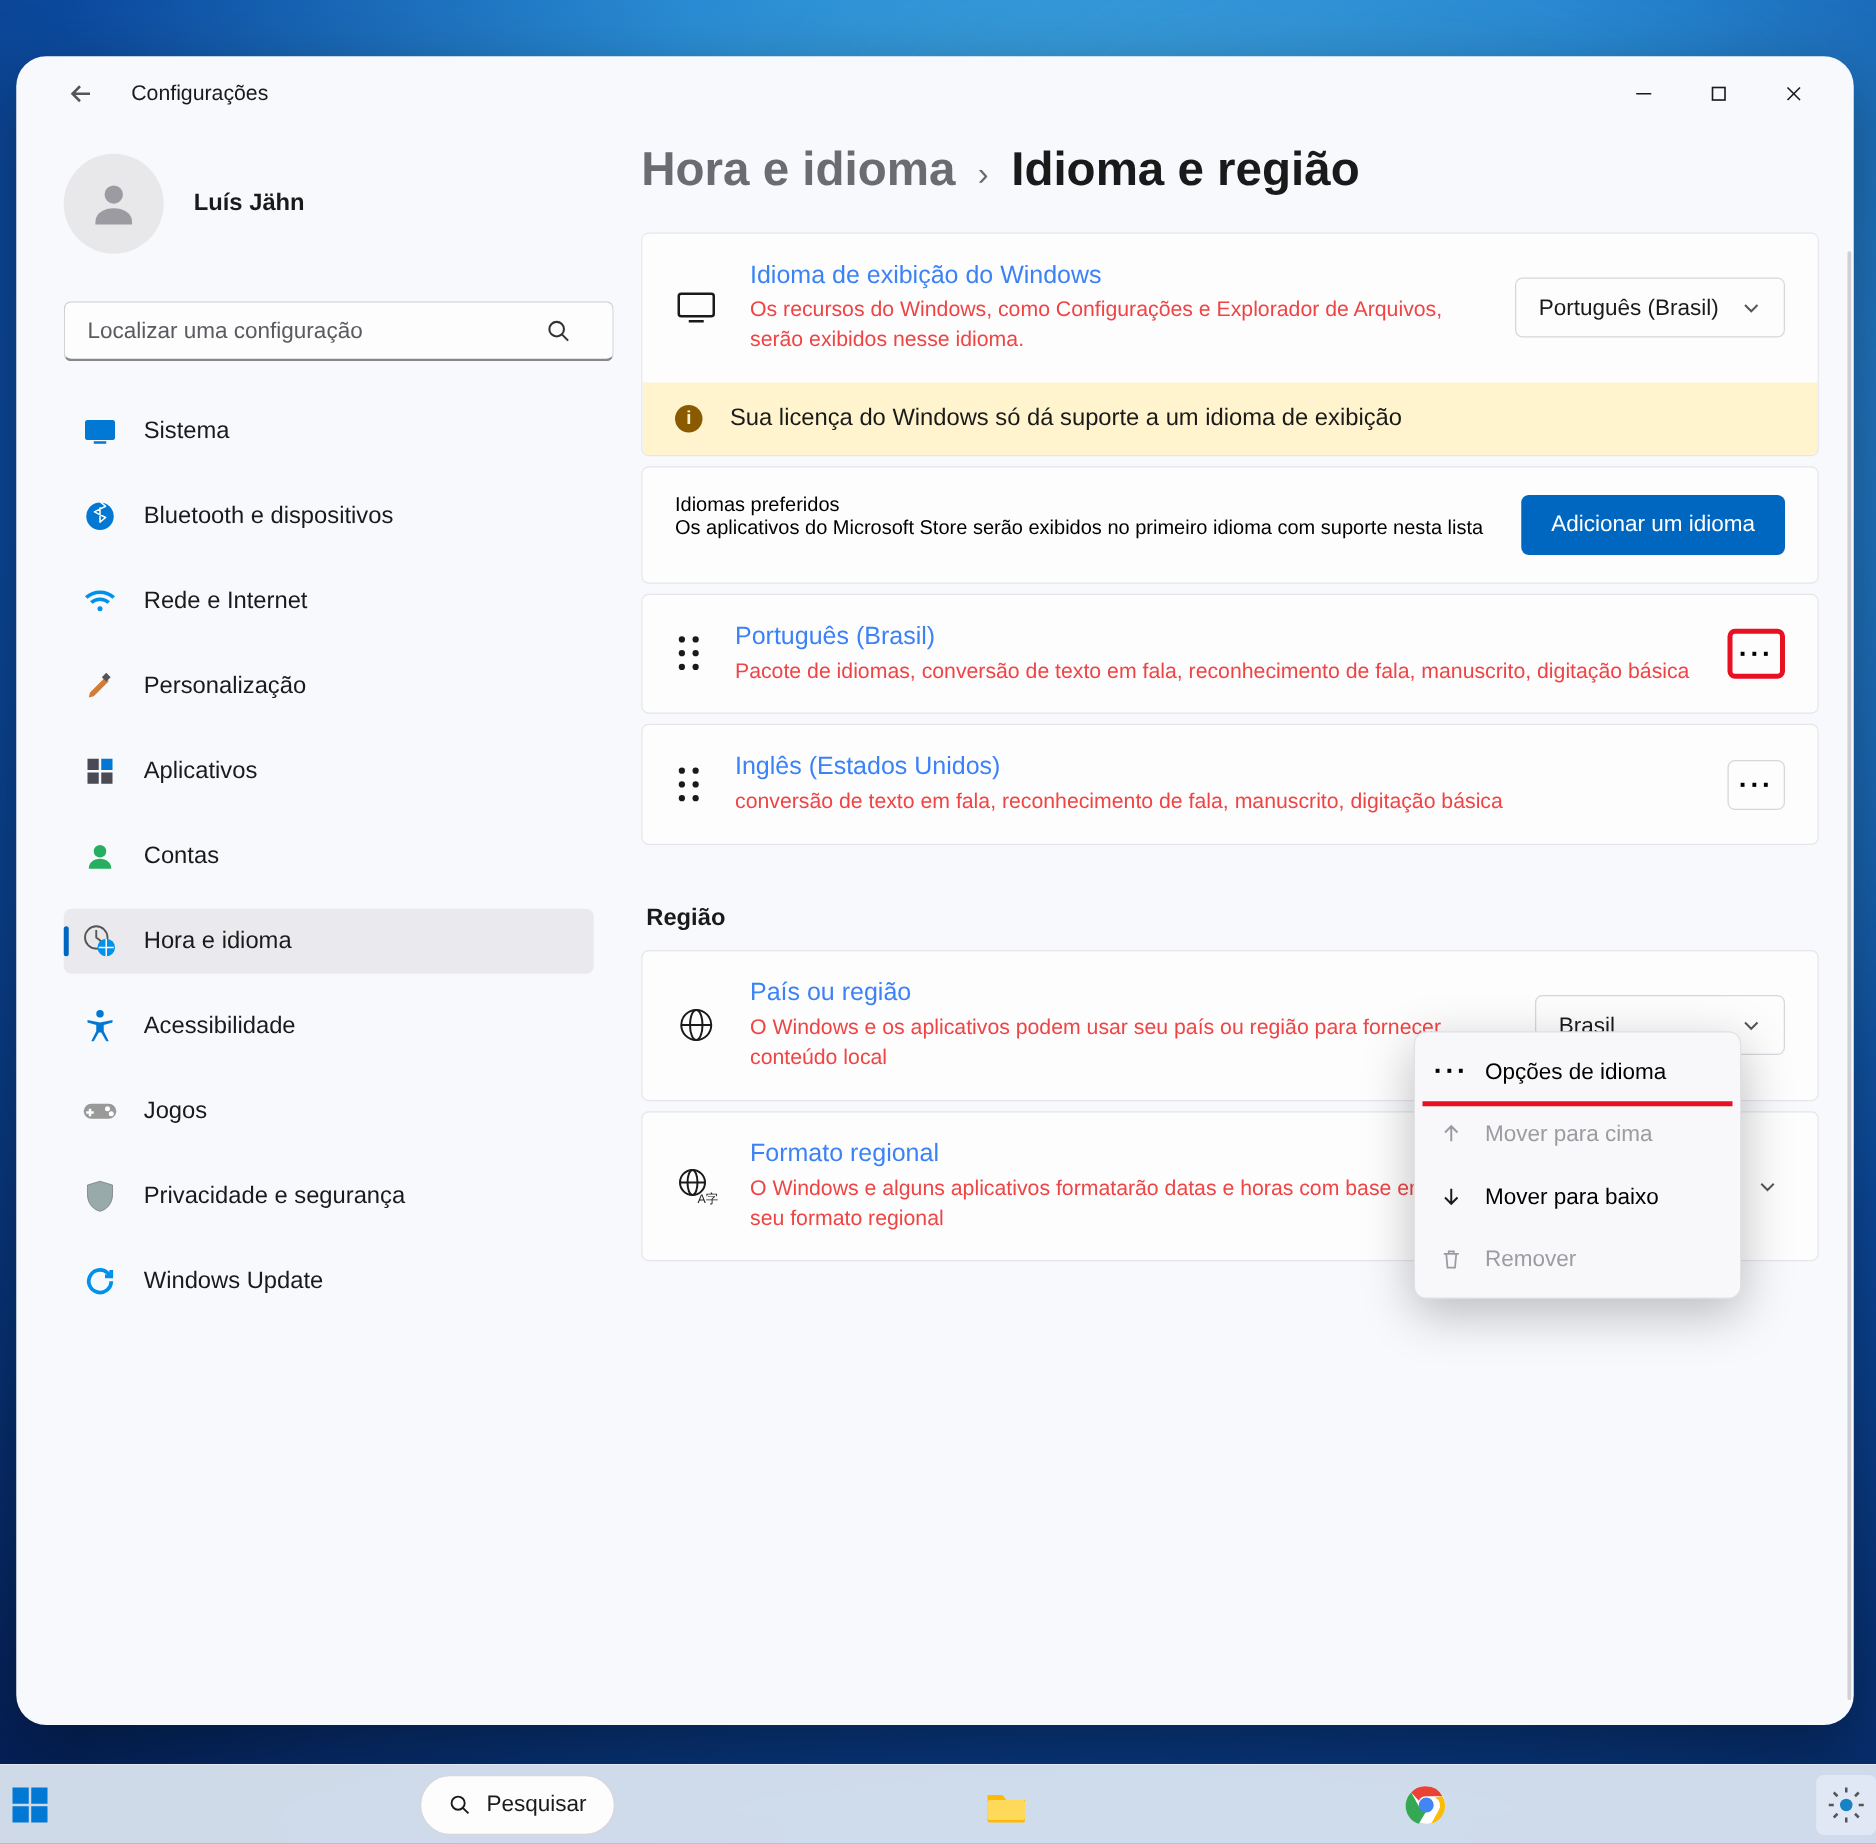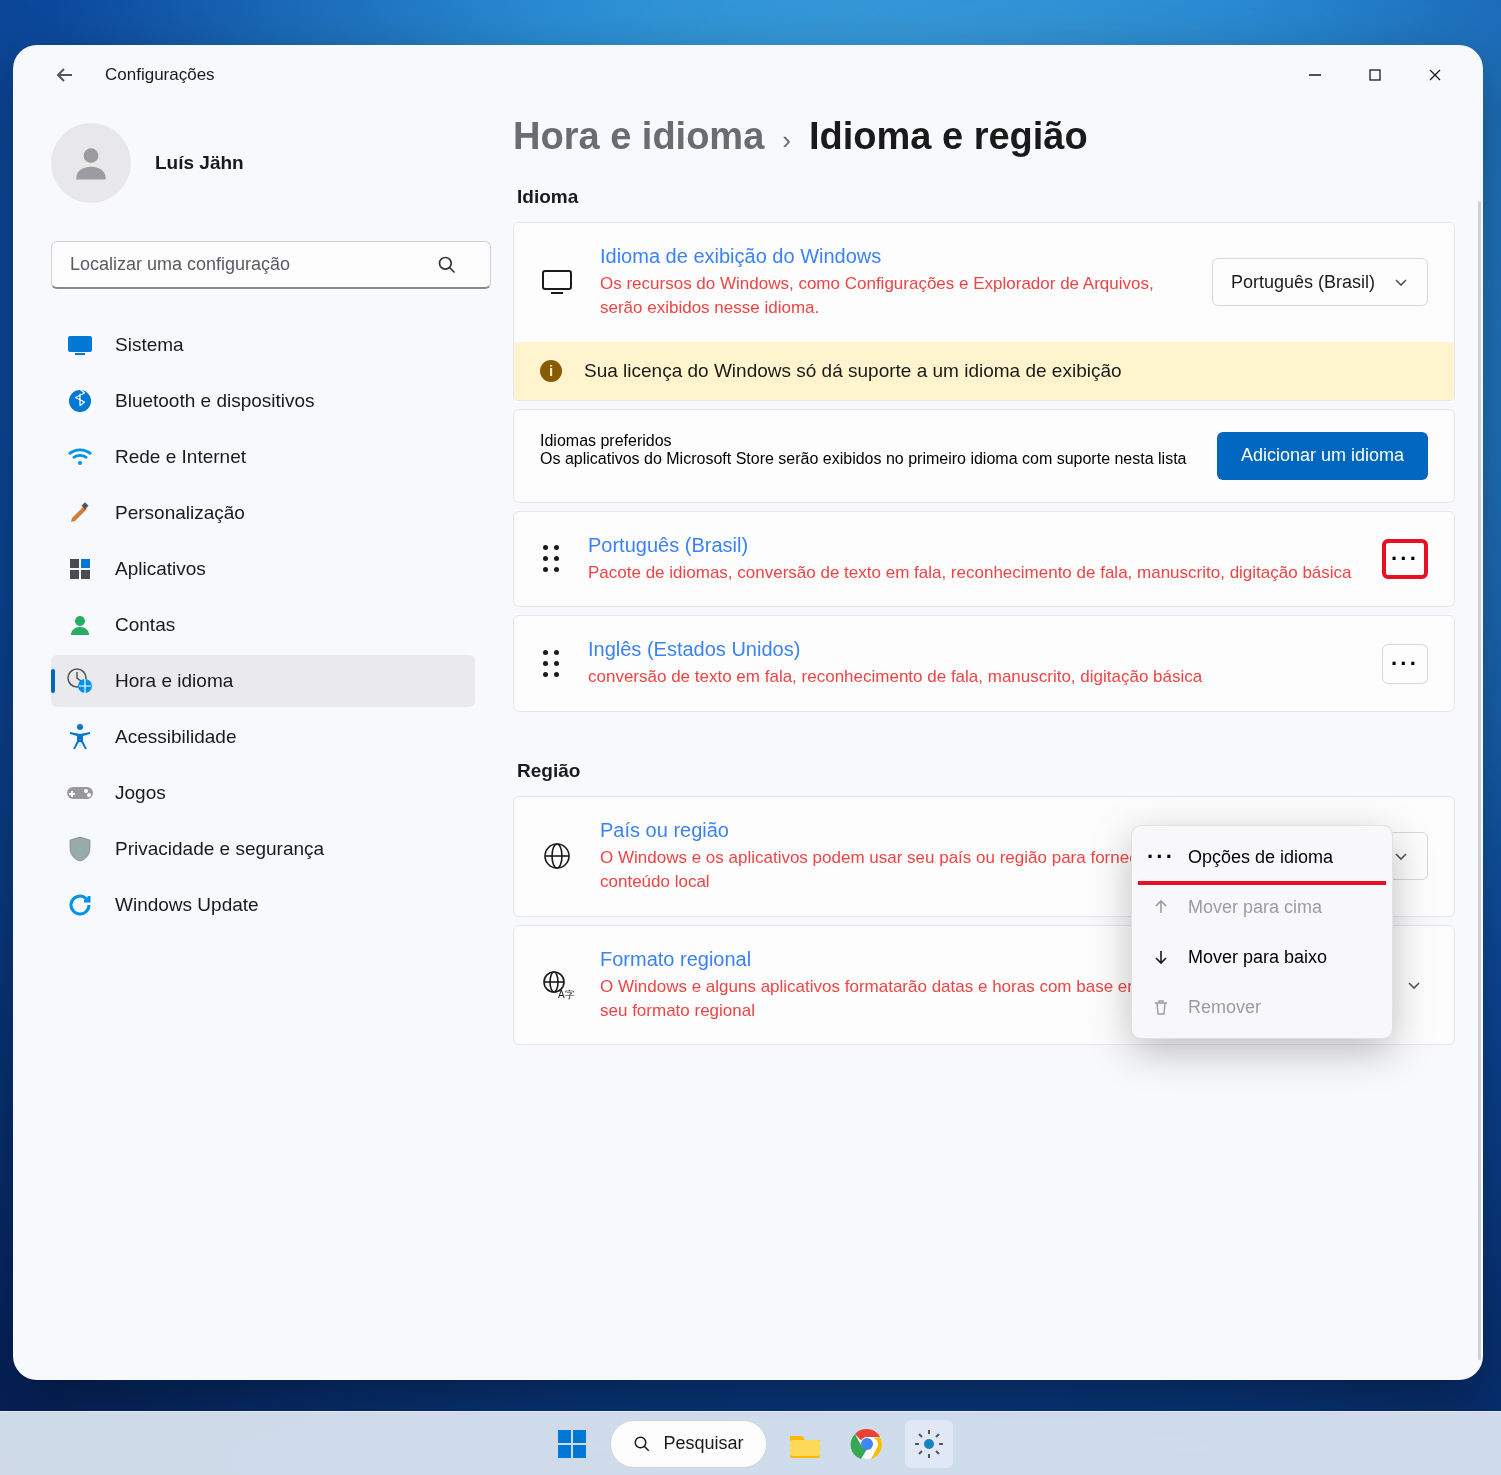--- a/index.html
+++ b/index.html
@@ -58,21 +58,21 @@
   .searchbox input {
     width: 440px; height:48px;
     border:1px solid #d0d0d5; border-bottom:2px solid #888;
     border-radius:6px; background:#fdfdfe;
     padding: 0 50px 0 18px; font-size:18px; color:#333;
     outline:none;
   }
   .searchbox input::placeholder { color:#5a5a60; }
   .searchbox .sicon { position:absolute; right:18px; top:14px; width:20px; height:20px; color:#333; }
 
-  .nav { display:flex; flex-direction:column; gap:4px; }
+  .nav { display:flex; flex-direction:column; gap:16px; }
   .nav-item {
     display:flex; align-items:center; gap:22px;
     height:52px; padding:0 16px; border-radius:6px;
     font-size:19px; color:#1a1a1a; cursor:pointer;
     position:relative;
   }
   .nav-item.active { background:#eaeaee; }
   .nav-item.active::before {
     content:""; position:absolute; left:0; top:14px; bottom:14px; width:4px;
     background:#0067c0; border-radius:3px;
@@ -146,21 +146,21 @@
   .menu-item.hl::after {
     content:""; position:absolute; left:0; right:0; bottom:-3px; height:4px; background:#e81123;
   }
 
   .scrollhint { position:absolute; right:2px; top:96px; bottom:20px; width:3px; background:#d0d0d6; border-radius:3px; }
 
   
   .taskbar {
     position:absolute; left:0; right:0; bottom:0; height:64px;
     background:rgba(230,238,248,0.9); backdrop-filter:blur(10px);
-    display:flex; align-items:center; justify-content:center; gap:14px;
+    display:flex; align-items:center; justify-content:space-between; gap:14px;
     border-top:1px solid rgba(255,255,255,0.4);
   }
   .tb-item { height:48px; display:flex; align-items:center; justify-content:center; border-radius:6px; cursor:pointer; }
   .tb-icon { width:48px; }
   .tb-search { background:#fdfdfe; border:1px solid #d6d6dc; border-radius:24px; padding:0 22px; gap:12px; font-size:18px; color:#1a1a1a; }
   .tb-search svg{width:18px;height:18px;}
 
   
   svg { overflow:visible; }
 </style>
@@ -325,21 +325,20 @@
       </div>
     </div>
 
     <div class="main">
       <div class="breadcrumb">
         <span class="bc1">Hora e idioma</span>
         <span class="sep">›</span>
         <span class="bc2">Idioma e região</span>
       </div>
 
-      <div class="section-label">Idioma</div>
 
       <div class="cardgroup">
         <div class="card">
           <div class="lefticon">
             <svg width="32" height="26" viewBox="0 0 32 26" fill="none" stroke="#1a1a1a" stroke-width="2">
                 <rect x="2" y="2" width="28" height="18" rx="2"></rect>
                 <line x1="10" y1="24" x2="22" y2="24"></line>
               </svg>
           </div>
           <div class="body2">

